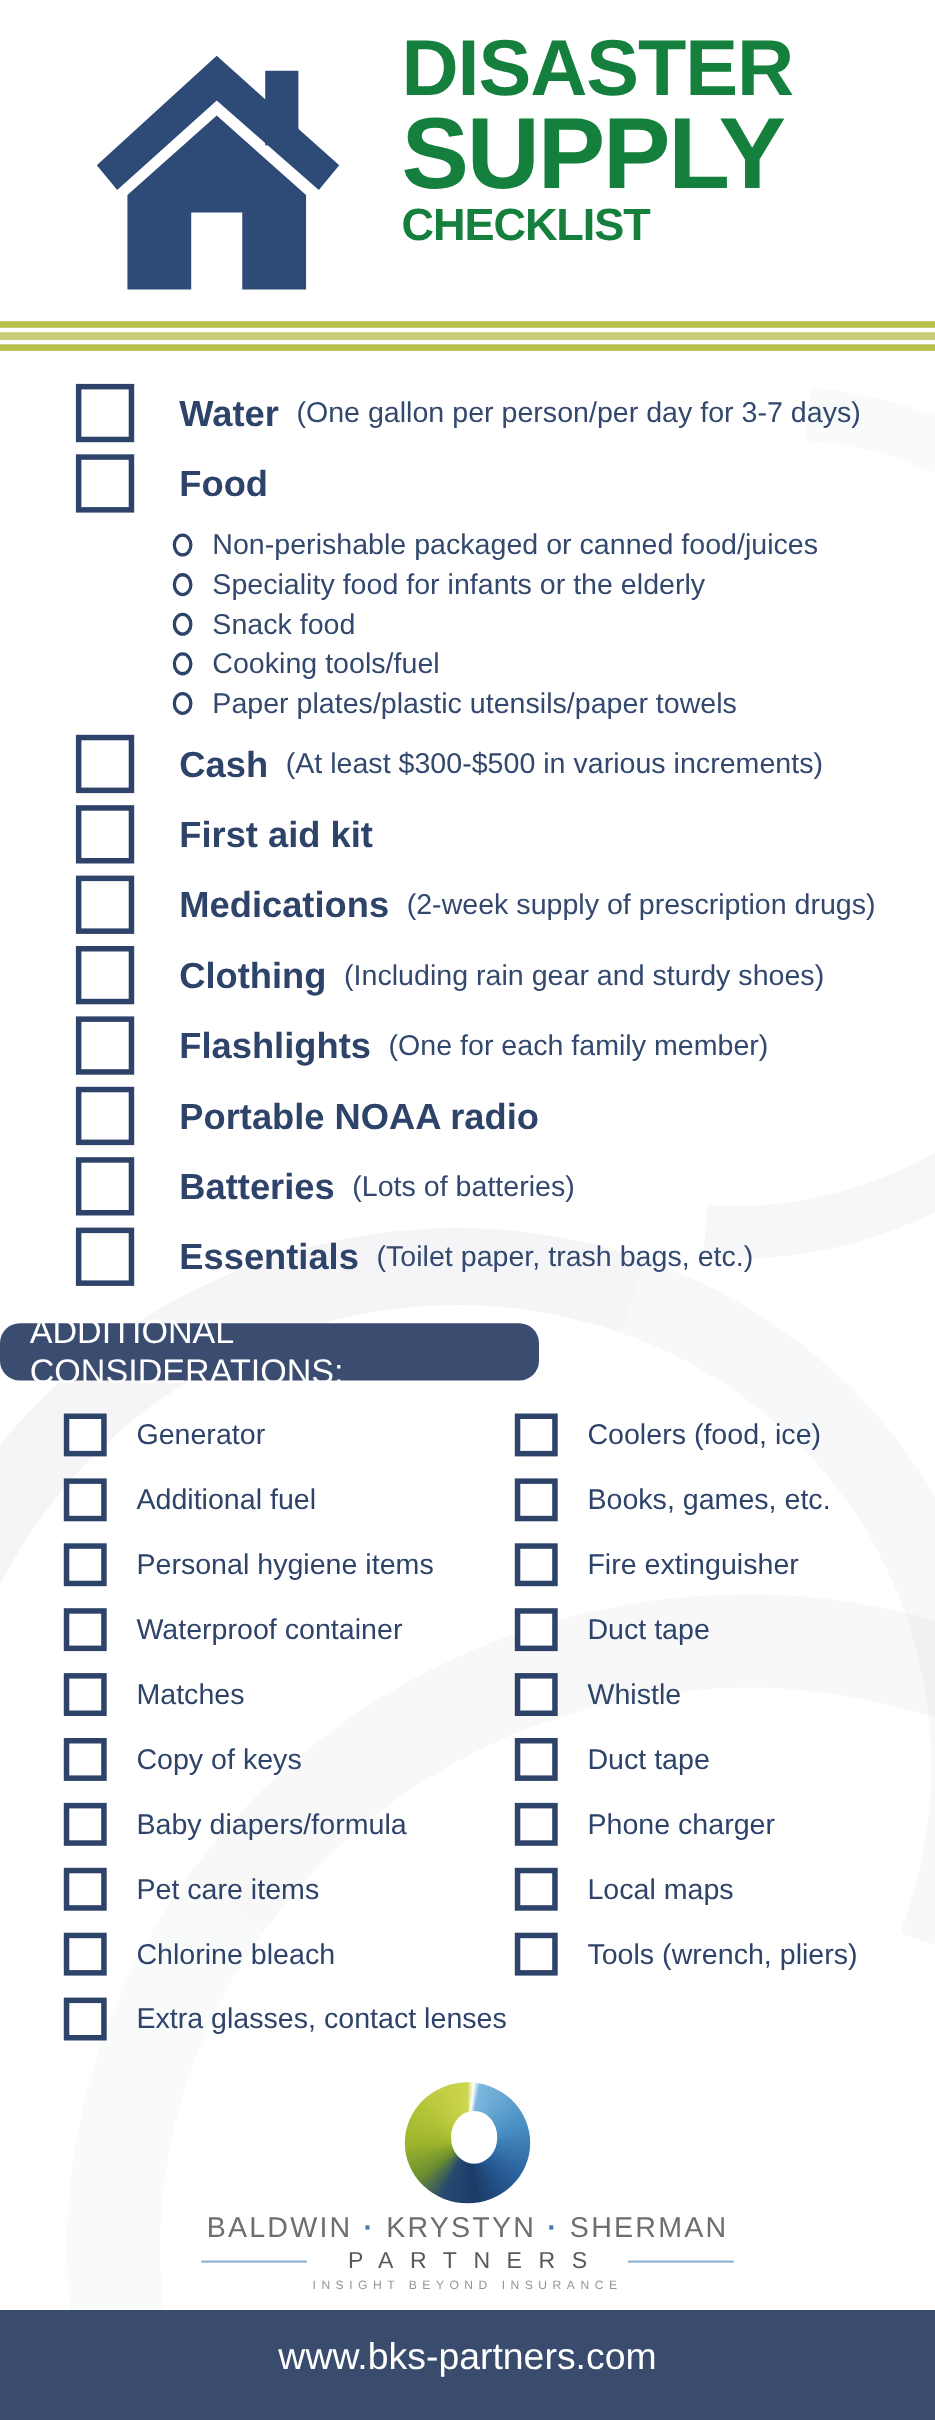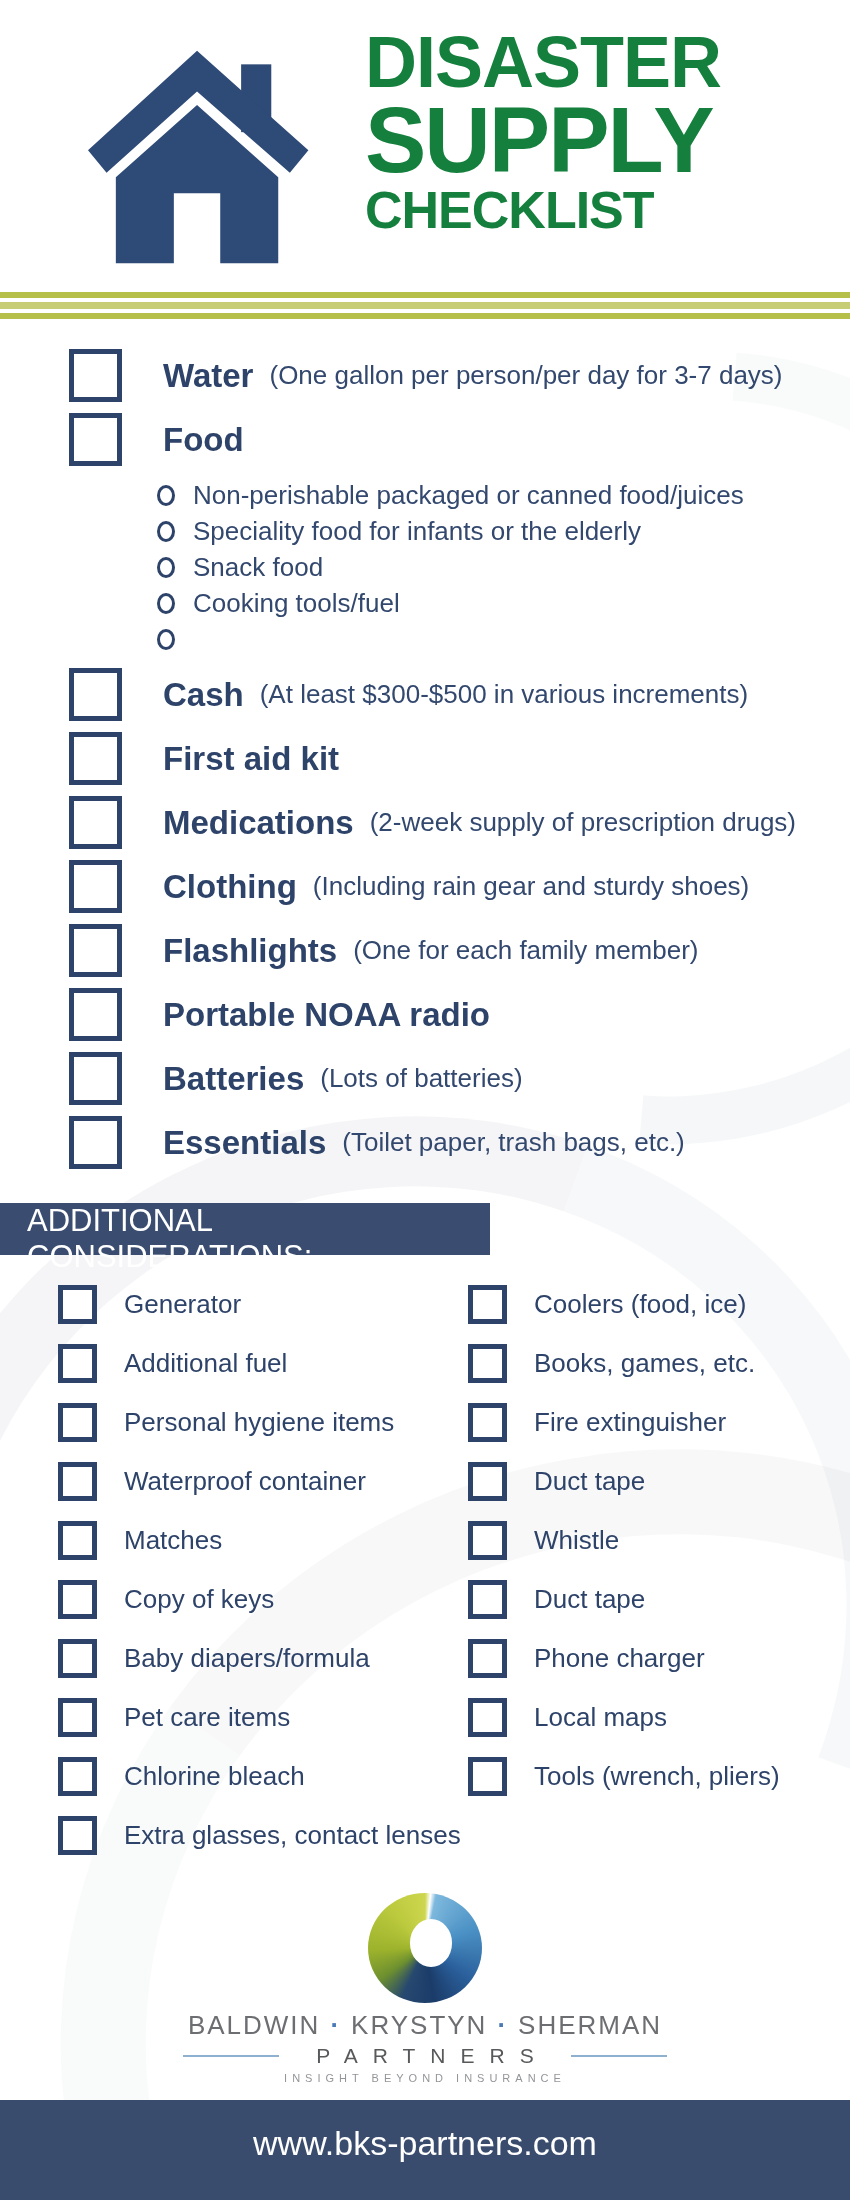--- a/index.html
+++ b/index.html
@@ -14,21 +14,21 @@
        border-top-color:rgba(110,120,140,0.06);border-left-color:rgba(110,120,140,0.04);transform:rotate(140deg);}
   .wm3{left:60px;top:1450px;width:1050px;height:1000px;border:85px solid transparent;
        border-top-color:rgba(110,120,140,0.05);border-left-color:rgba(110,120,140,0.04);transform:rotate(-10deg);}
   .content{position:relative;z-index:1;}
 
   
   .house{position:absolute;left:88px;top:44px;width:232px;height:226px;}
   .title-block{position:absolute;left:365px;top:26px;width:380px;color:#15803d;font-weight:bold;line-height:1;}
   .title-l1{font-size:72px;letter-spacing:-1px;}
   .title-l2{font-size:92px;letter-spacing:-2px;margin-top:-4px;}
-  .title-l3{font-size:52px;letter-spacing:-1px;margin-top:-2px;}
+  .title-l3{font-size:41px;letter-spacing:-1px;margin-top:-2px;}
 
   .stripes{position:absolute;left:0;top:292px;width:850px;}
   .stripe{width:100%;}
   .s1{height:6px;}
   .s2{height:7px;margin-top:4px;}
   .s3{height:6px;margin-top:4px;}
 
   
   .main-list{position:absolute;left:53px;top:349px;width:780px;display:flex;flex-direction:column;gap:11px;}
   .m-item{display:flex;flex-direction:column;}
@@ -36,21 +36,21 @@
   .cb-lg{flex:0 0 auto;width:43px;height:43px;border:5px solid #2e4369;background:#fff;}
   .m-label{margin-left:41px;font-size:33px;font-weight:bold;color:#2e4369;white-space:nowrap;}
   .m-note{margin-left:16px;font-size:26px;color:#33486e;white-space:nowrap;}
   .sublist{margin-top:11px;margin-left:104px;display:flex;flex-direction:column;}
   .sub-row{display:flex;align-items:center;height:36px;}
   .o-bullet{flex:0 0 auto;width:12px;height:15px;border:3px solid #2e4369;border-radius:50%;}
   .sub-text{margin-left:18px;font-size:26px;color:#33486e;white-space:nowrap;}
 
   
   .add-banner{position:absolute;left:0;top:1203px;width:490px;height:52px;background:#3a4d70;
-              display:flex;align-items:flex-start;}
+              display:flex;align-items:center;border-radius:18px;}
   .add-banner-text{color:#ffffff;font-size:31px;padding-left:27px;letter-spacing:0;}
   .add-col{position:absolute;display:flex;flex-direction:column;gap:20px;}
   .add-col-left{left:58px;top:1285px;width:380px;}
   .add-col-right{left:468px;top:1285px;width:380px;}
   .a-row{display:flex;align-items:center;height:39px;}
   .cb-sm{flex:0 0 auto;width:29px;height:29px;border:5px solid #2e4369;background:#fff;}
   .a-label{margin-left:27px;font-size:26px;color:#2e4369;white-space:nowrap;}
 
   
   .swirl{position:absolute;left:368px;top:1893px;width:114px;height:110px;border-radius:50%;
@@ -134,20 +134,21 @@
                 <span class="sub-text">Snack food</span>
               </div>
 
               <div class="sub-row">
                 <span class="o-bullet"></span>
                 <span class="sub-text">Cooking tools/fuel</span>
               </div>
 
               <div class="sub-row">
                 <span class="o-bullet"></span>
+                <span class="sub-text">Paper plates/plastic utensils/paper towels</span>
               </div>
             </div>
         </div>
 
         <div class="m-item">
           <div class="m-row">
             <span class="cb-lg"></span>
             <span class="m-label">Cash</span>
             <span class="m-note">(At least $300-$500 in various increments)</span>
           </div>

